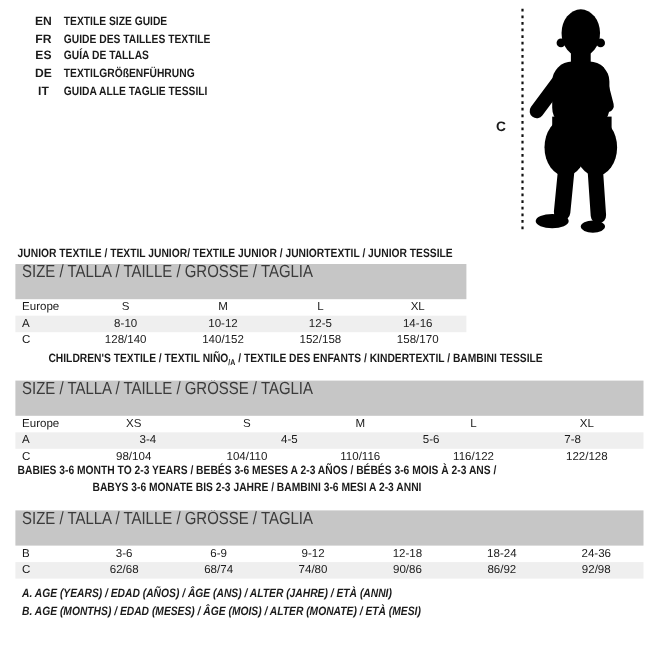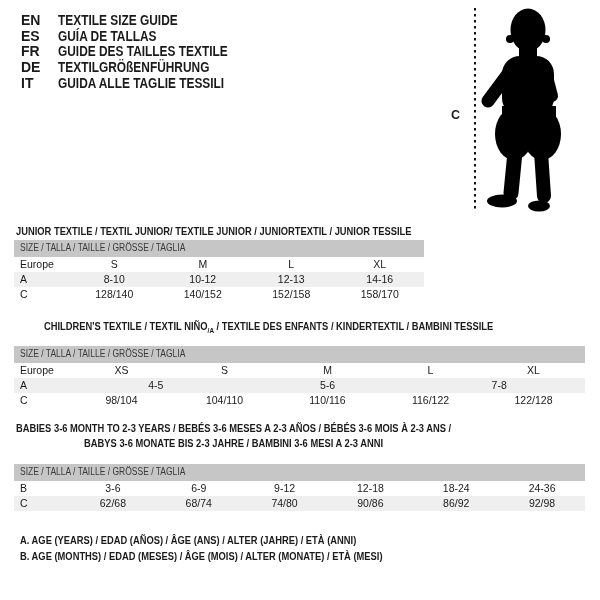--- a/index.html
+++ b/index.html
@@ -5,62 +5,62 @@
   * { margin:0; padding:0; box-sizing:border-box; }
   html,body { background:#ffffff; }
   .page {
     position:relative; width:600px; height:600px; background:#ffffff;
     font-family:"Liberation Sans", sans-serif; color:#1a1a1a; overflow:hidden;
   }
   .cond { display:inline-block; transform:scaleX(0.85); transform-origin:0 50%; white-space:nowrap; }
 
   
   .lang-block { position:absolute; left:21px; top:13px; }
-  .lang-row { display:flex; line-height:15.7px; font-size:14px; font-weight:bold; }
+  .lang-row { display:flex; line-height:15.7px; font-size:11px; font-weight:bold;text-align:center; }
   .lang-code { width:37px; }
 
   
   .figure { position:absolute; left:440px; top:0; width:160px; height:220px; }
 
   
   .tbl-title { position:absolute; left:16px; font-size:11px; font-weight:bold; line-height:14.5px; white-space:nowrap; }
   .sub { font-size:7.5px; vertical-align:sub; }
 
   
   .size-table { position:absolute; left:14px; }
   .size-bar {
-    height:17px; line-height:16px; background:#c6c6c6; color:#3a3a3a;
-    font-size:10px; padding-left:6px; overflow:hidden;
+    height:32px; line-height:16px; background:#c6c6c6; color:#3a3a3a;
+    font-size:16px; padding-left:6px; overflow:hidden;
   }
   .t-row { display:flex; height:15px; line-height:15px; font-size:10.5px; }
   .t-row.shaded { background:#efefef; }
   .t-label { width:56px; padding-left:6px; flex:none; }
   .t-cell { flex:1; text-align:center; }
 
   
   .legend { position:absolute; left:20px; top:533px; }
-  .legend-line { font-size:11px; font-weight:bold; line-height:15.5px; white-space:nowrap; }
+  .legend-line { font-size:11px; font-weight:bold; line-height:15.5px; white-space:nowrap;font-style:italic; }
 </style>
 </head>
 <body>
 
 <div class="page">
 
   <div class="lang-block">
     <div class="lang-row">
       <span class="lang-code">EN</span>
       <span class="cond">TEXTILE SIZE GUIDE</span>
     </div>
     <div class="lang-row">
+      <span class="lang-code">FR</span>
+      <span class="cond">GUIDE DES TAILLES TEXTILE</span>
+    </div>
+    <div class="lang-row">
       <span class="lang-code">ES</span>
       <span class="cond">GUÍA DE TALLAS</span>
-    </div>
-    <div class="lang-row">
-      <span class="lang-code">FR</span>
-      <span class="cond">GUIDE DES TAILLES TEXTILE</span>
     </div>
     <div class="lang-row">
       <span class="lang-code">DE</span>
       <span class="cond">TEXTILGRÖßENFÜHRUNG</span>
     </div>
     <div class="lang-row">
       <span class="lang-code">IT</span>
       <span class="cond">GUIDA ALLE TAGLIE TESSILI</span>
     </div>
   </div>
@@ -106,21 +106,21 @@
       <span class="t-label">Europe</span>
       <span class="t-cell">S</span>
       <span class="t-cell">M</span>
       <span class="t-cell">L</span>
       <span class="t-cell">XL</span>
     </div>
     <div class="t-row shaded">
       <span class="t-label">A</span>
       <span class="t-cell">8-10</span>
       <span class="t-cell">10-12</span>
-      <span class="t-cell">12-13</span>
+      <span class="t-cell">12-5</span>
       <span class="t-cell">14-16</span>
     </div>
     <div class="t-row">
       <span class="t-label">C</span>
       <span class="t-cell">128/140</span>
       <span class="t-cell">140/152</span>
       <span class="t-cell">152/158</span>
       <span class="t-cell">158/170</span>
     </div>
   </div>
@@ -135,20 +135,21 @@
     <div class="t-row">
       <span class="t-label">Europe</span>
       <span class="t-cell">XS</span>
       <span class="t-cell">S</span>
       <span class="t-cell">M</span>
       <span class="t-cell">L</span>
       <span class="t-cell">XL</span>
     </div>
     <div class="t-row shaded">
       <span class="t-label">A</span>
+      <span class="t-cell">3-4</span>
       <span class="t-cell">4-5</span>
       <span class="t-cell">5-6</span>
       <span class="t-cell">7-8</span>
     </div>
     <div class="t-row">
       <span class="t-label">C</span>
       <span class="t-cell">98/104</span>
       <span class="t-cell">104/110</span>
       <span class="t-cell">110/116</span>
       <span class="t-cell">116/122</span>

